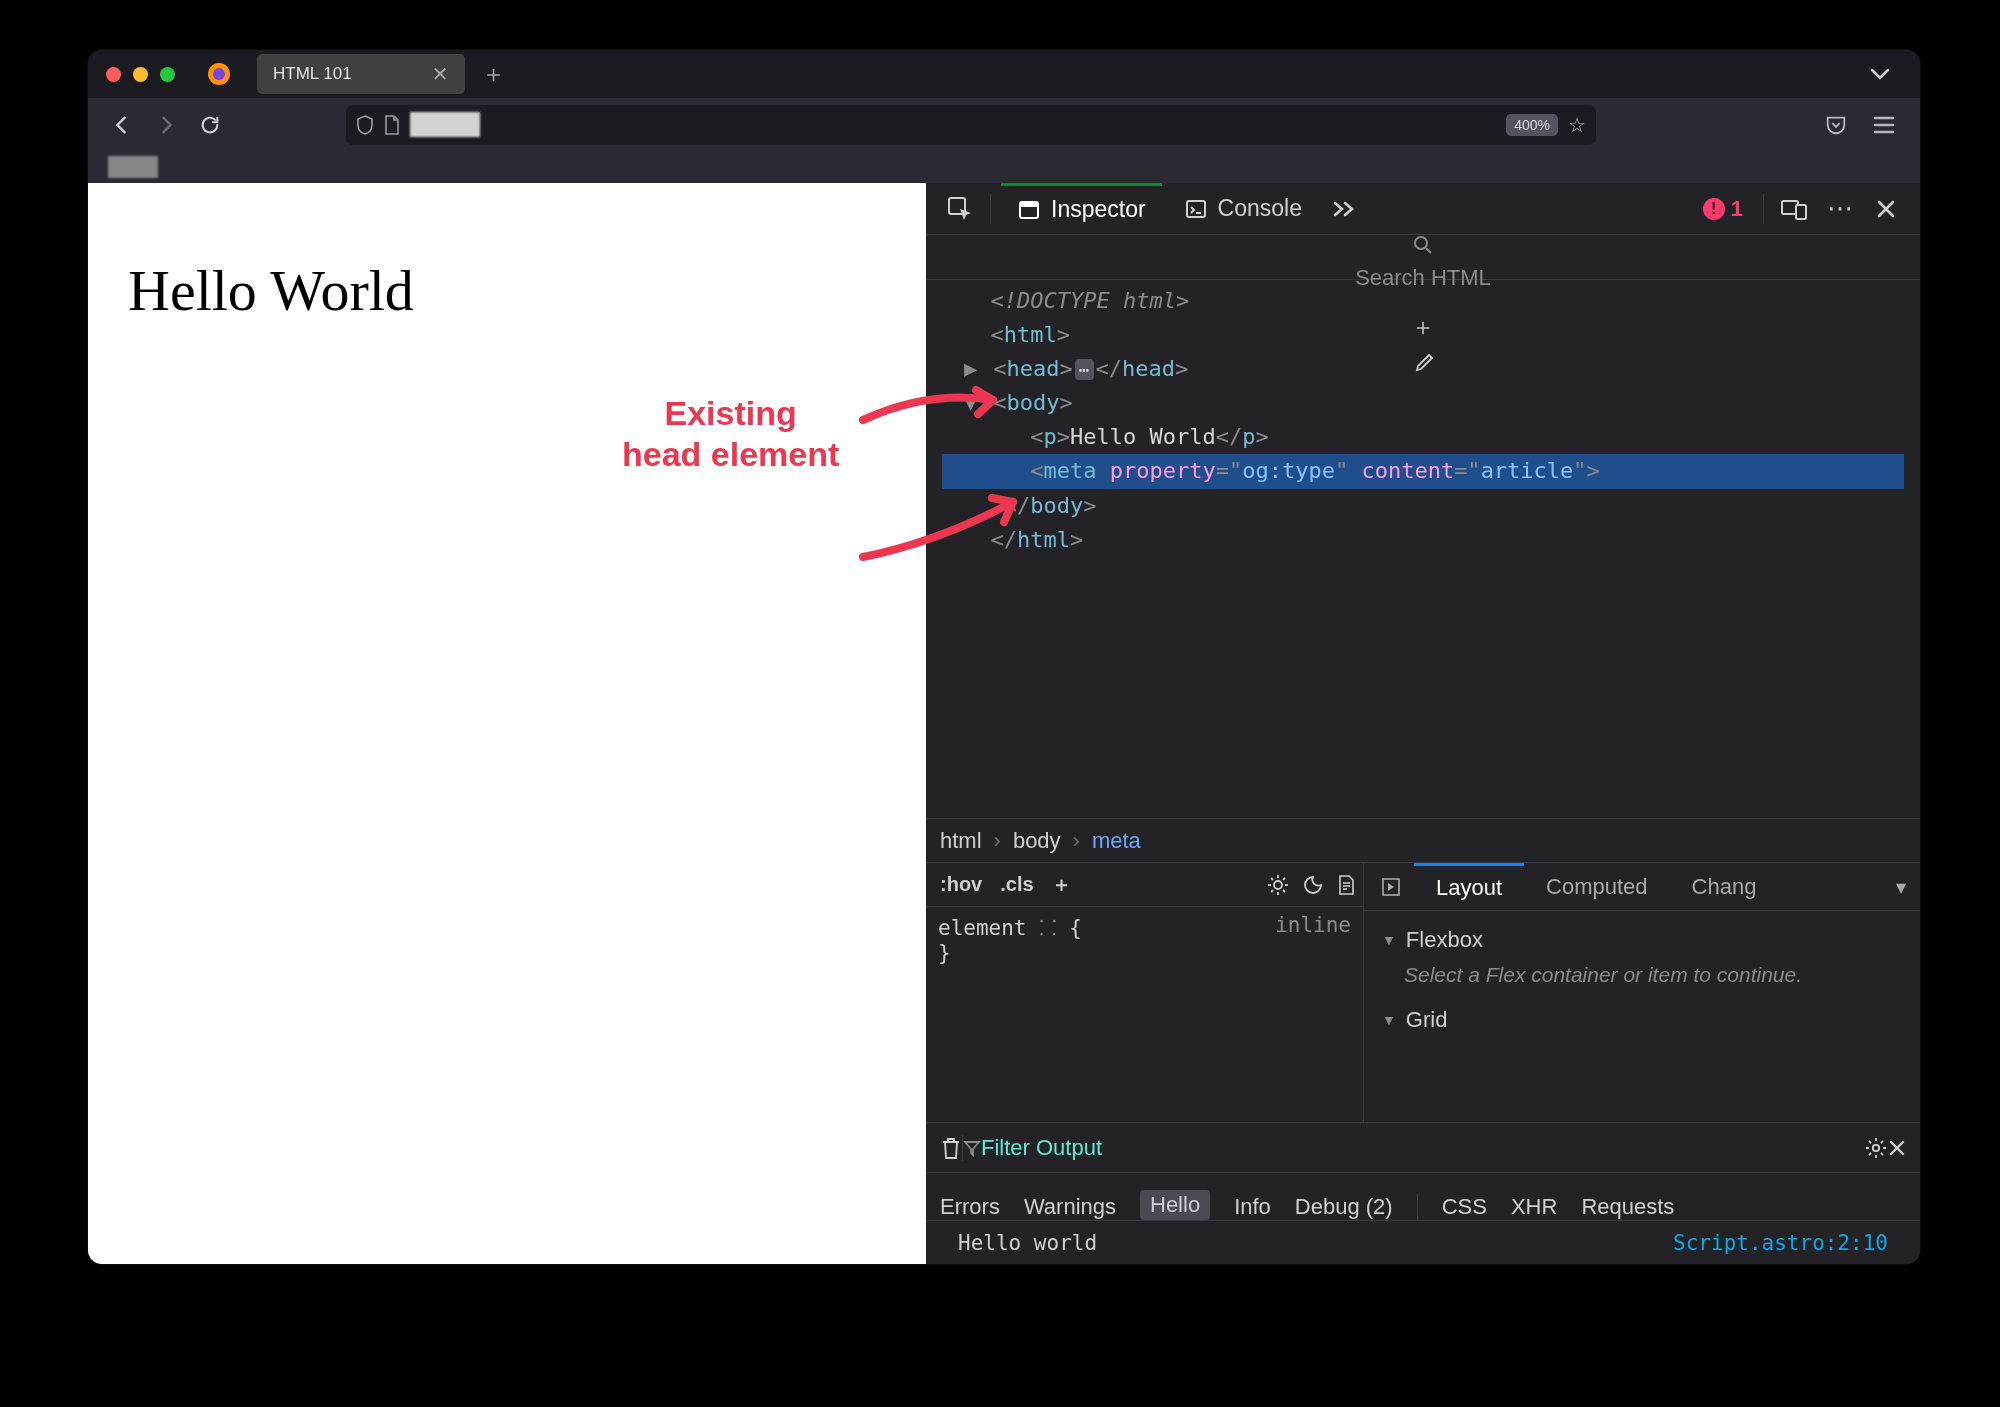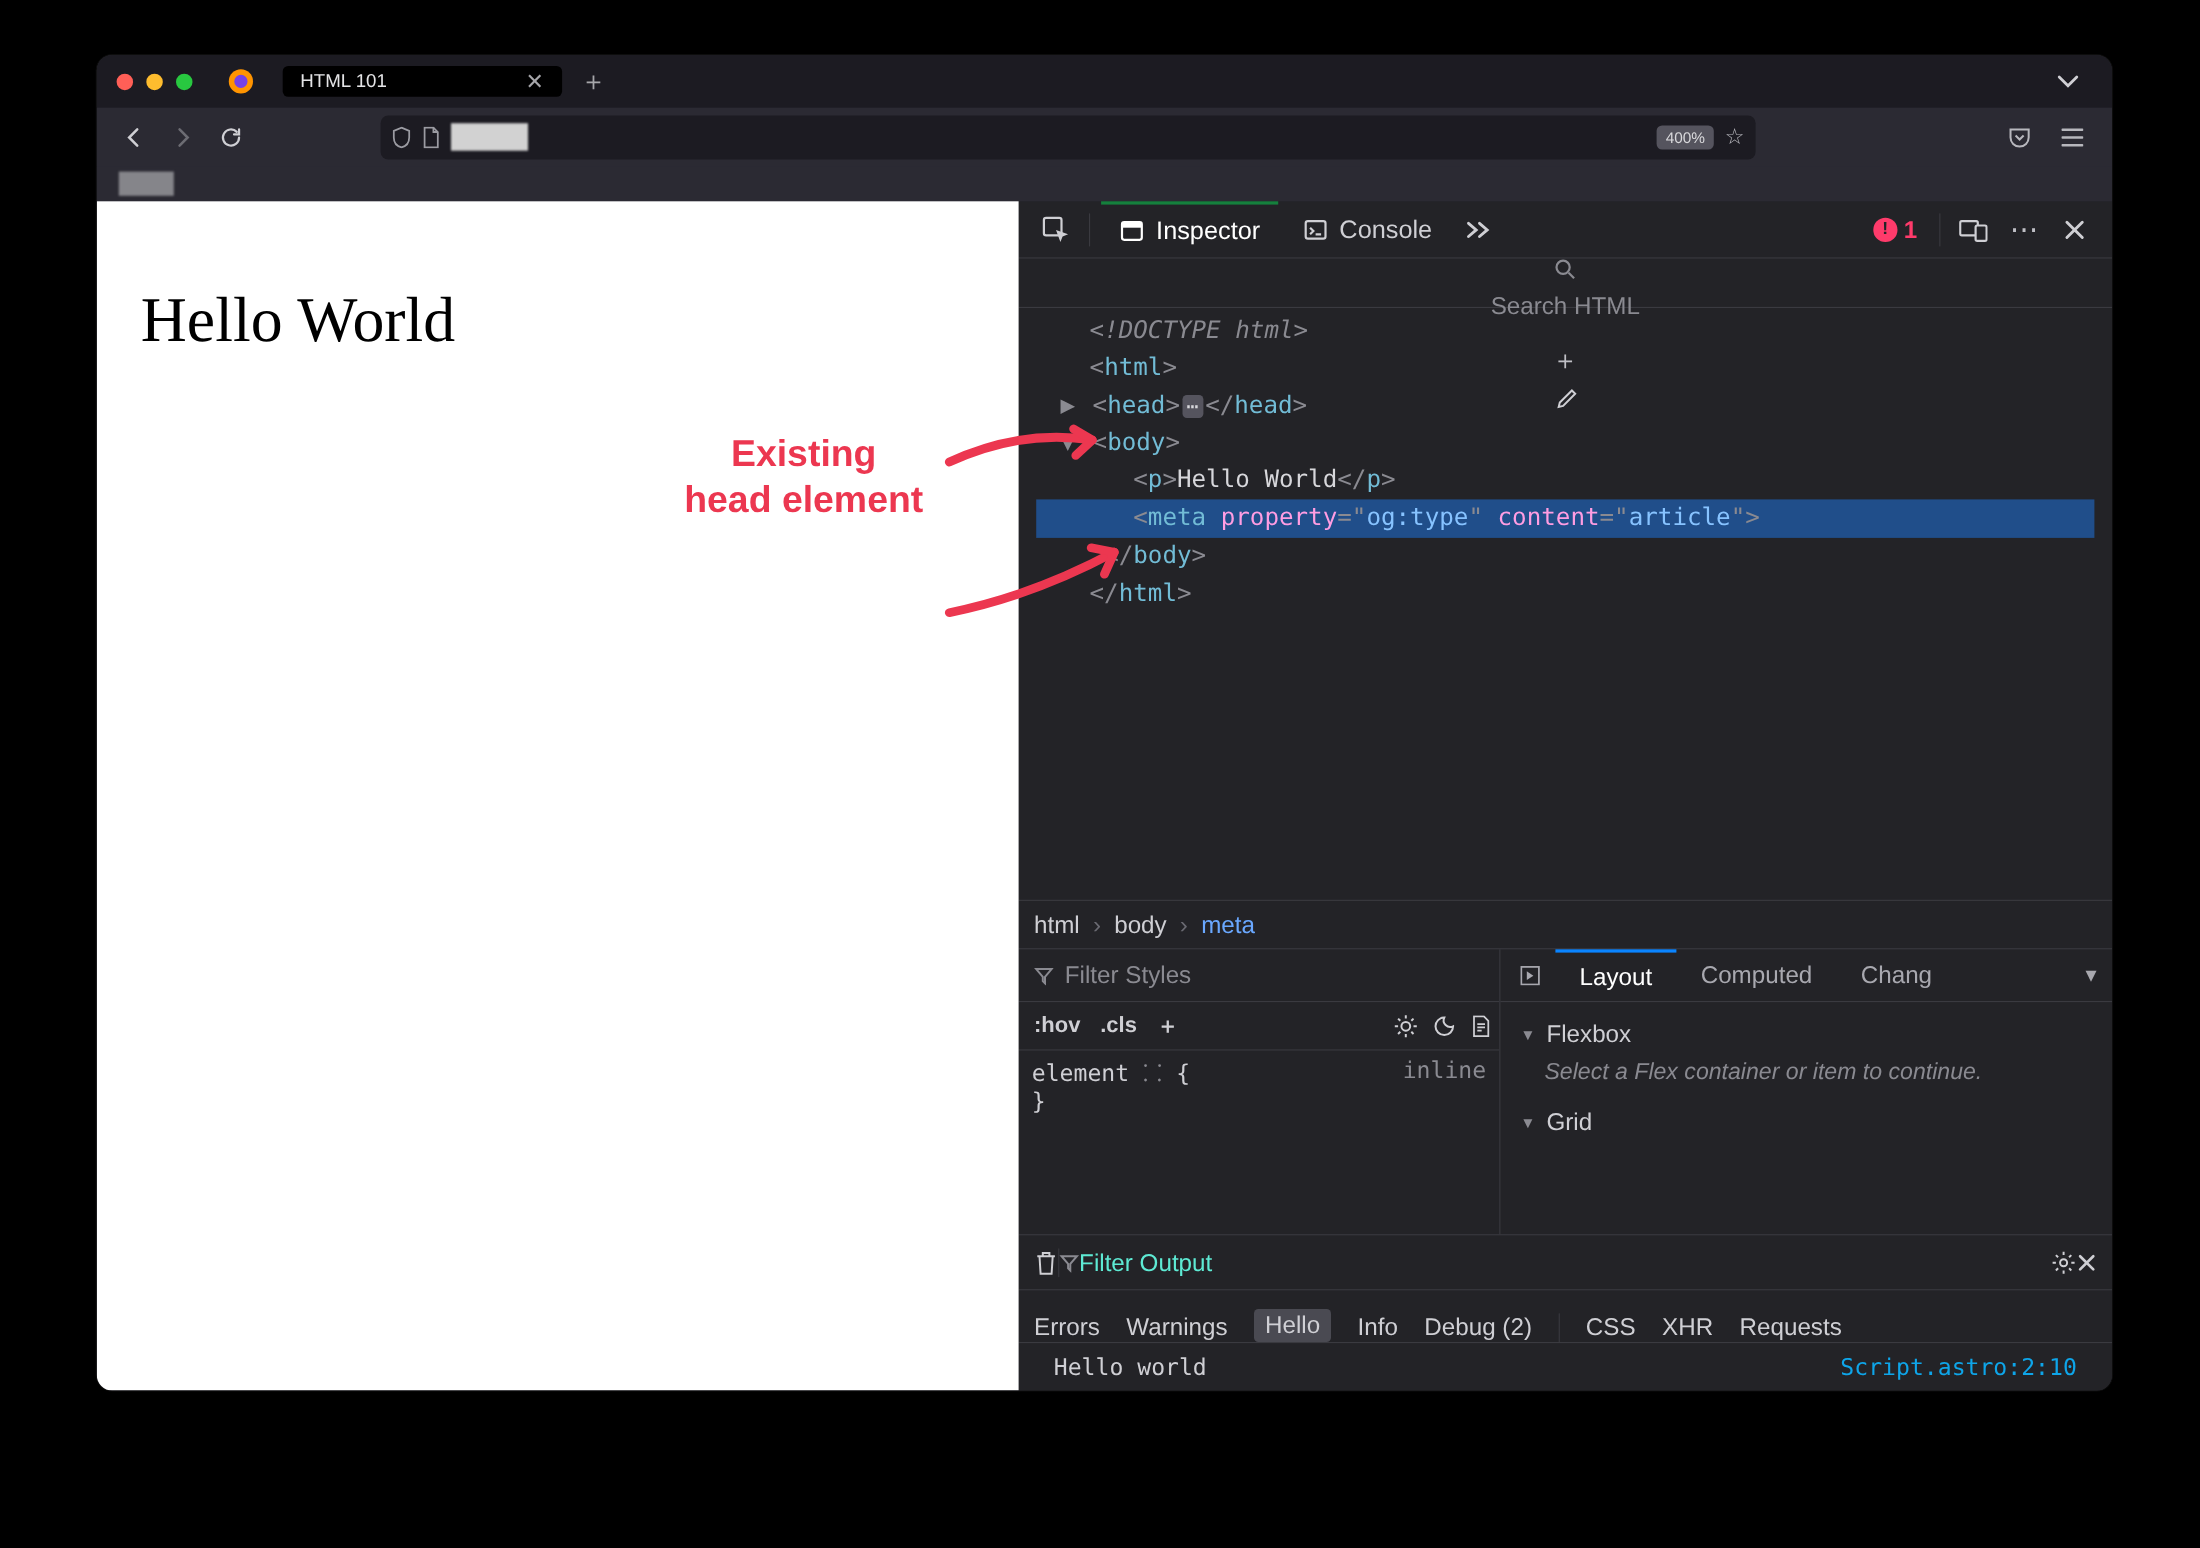--- a/index.html
+++ b/index.html
@@ -34,27 +34,27 @@
     gap: 12px;
   }
   .window-controls { display: flex; gap: 12px; margin-right: 10px; }
   .wc { width: 15px; height: 15px; border-radius: 50%; }
   .wc.red { background: #ff5f57; }
   .wc.yellow { background: #febc2e; }
   .wc.green { background: #28c840; }
   .ff-logo { width: 24px; height: 24px; margin: 0 14px 0 10px; display: flex; align-items: center; justify-content: center; }
   .ff-logo svg { width: 24px; height: 24px; }
   .tab {
-    background: #000000;
-    height: 28px;
+    background: #404040;
+    height: 40px;
     border-radius: 5px;
     display: flex;
     align-items: center;
     padding: 0 10px 0 16px;
-    gap: 120px;
+    gap: 74px;
     color: #e4e4e6;
     font-size: 17px;
   }
   .tab .close-x { color: #a6a6aa; font-size: 20px; padding: 2px 6px; }
   .new-tab { color: #a6a6aa; font-size: 24px; width: 34px; height: 34px; display: flex; align-items: center; justify-content: center; }
   .tab-bar .spacer { flex: 1; }
   .tabs-dropdown { color: #cfcfd4; font-size: 18px; padding: 4px 10px; margin-right: 20px; }
 
   
   .addr-bar {
@@ -502,28 +502,20 @@
       <div class="breadcrumb">
         <span>html</span>
         <span class="sep">›</span>
         <span>body</span>
         <span class="sep">›</span>
         <span class="current">meta</span>
       </div>
 
       <div class="dt-lower">
         <div class="styles-pane">
-          <div class="styles-filter">
-            <span>
-              <svg width="18" height="18" viewBox="0 0 18 18">
-                  <path d="M2 3 H16 L10 10 V16 L8 14 V10 Z" fill="none" stroke="#8a8a91" stroke-width="1.8"></path>
-                </svg>
-            </span>
-            <span>Filter Styles</span>
-          </div>
           <div class="styles-toggles">
             <span class="pill">:hov</span>
             <span class="pill">.cls</span>
             <span class="pill">＋</span>
             <div class="grow"></div>
             <span>
               <svg width="22" height="22" viewBox="0 0 22 22">
                   <circle cx="11" cy="11" r="4" fill="none" stroke="#cfcfd4" stroke-width="1.8"></circle>
                   <g stroke="#cfcfd4" stroke-width="1.8">
                     <line x1="11" y1="1" x2="11" y2="4"></line>

